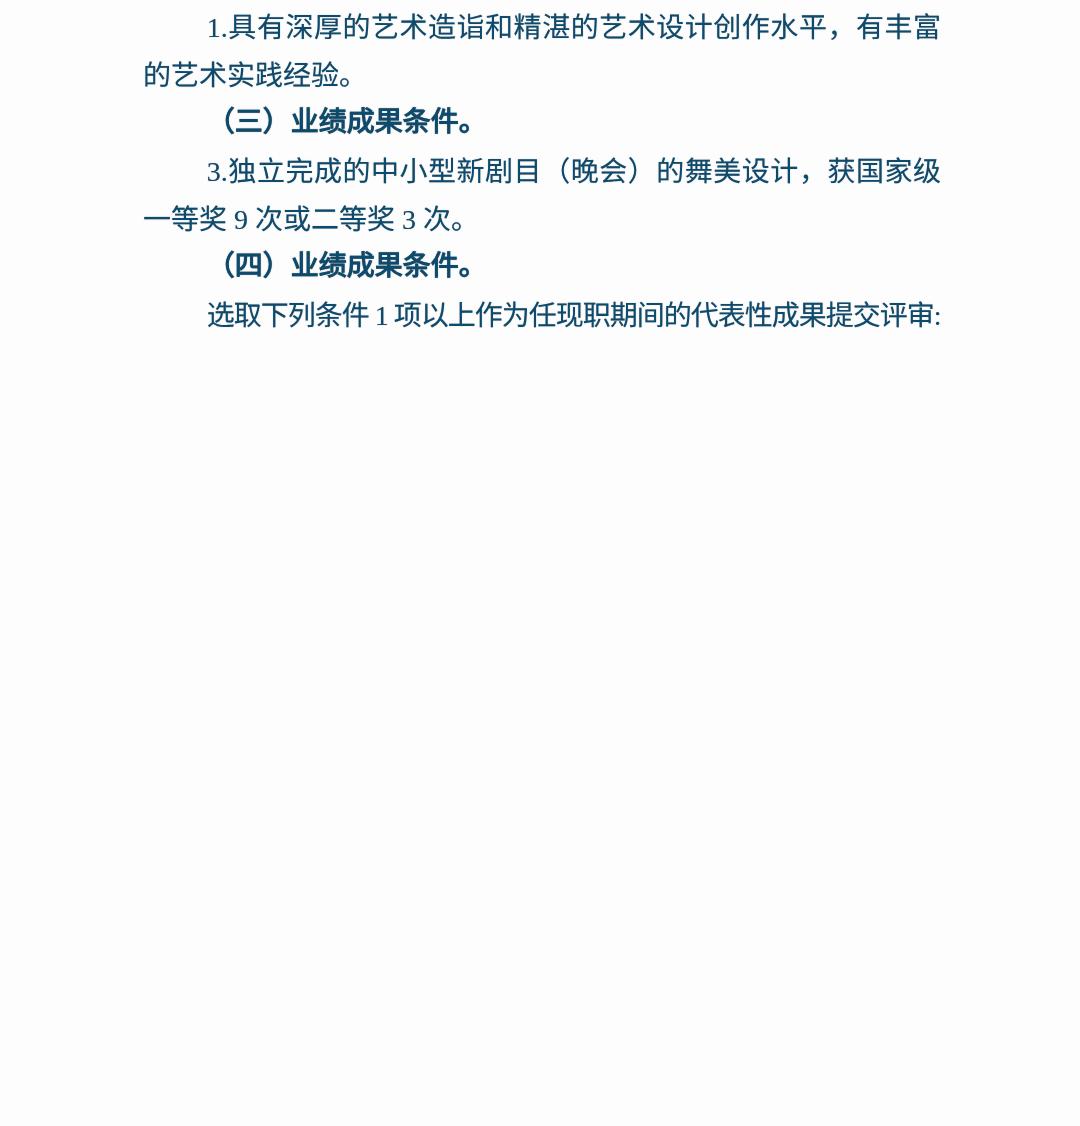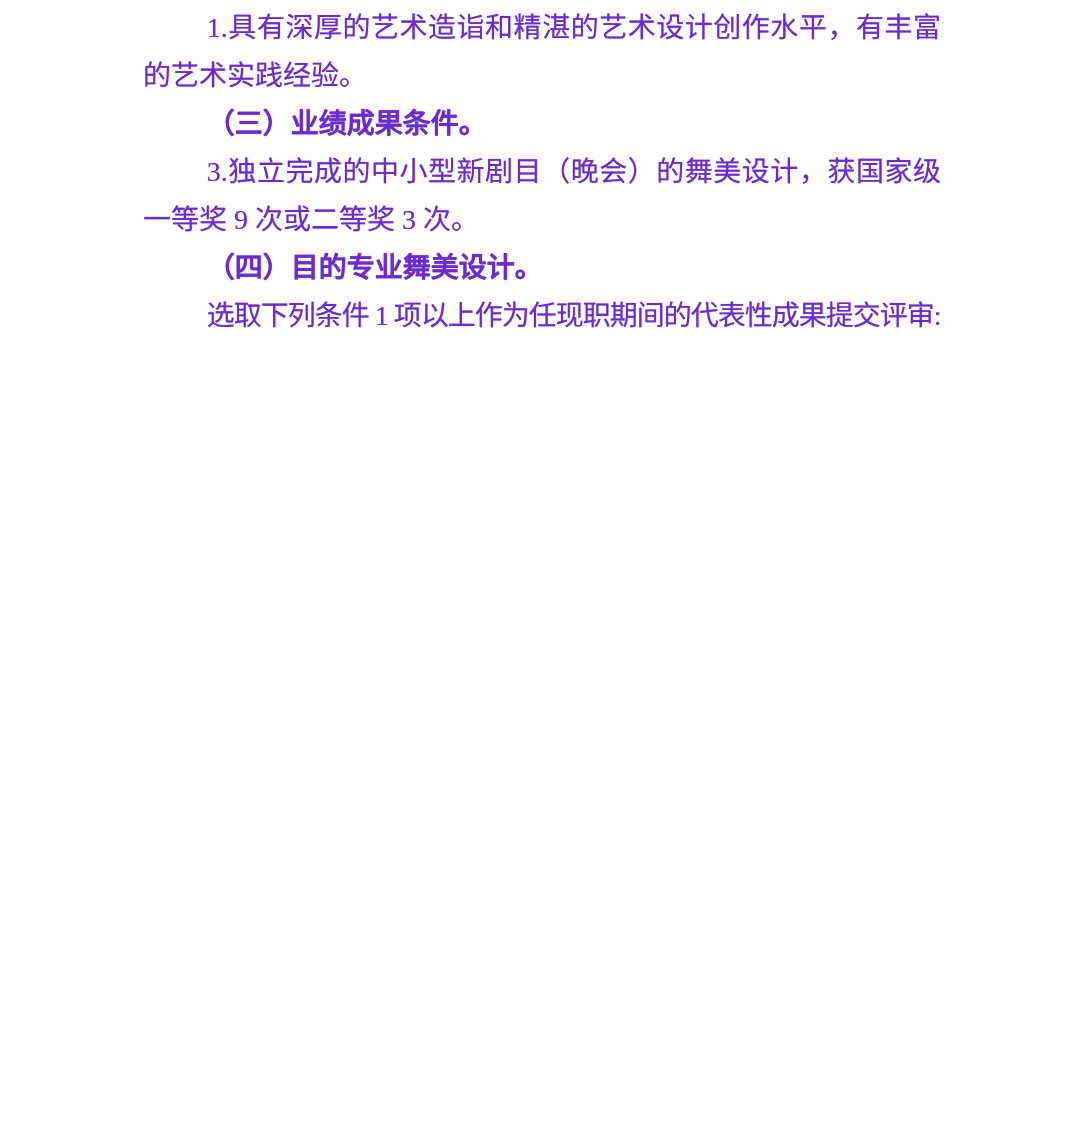--- a/index.html
+++ b/index.html
@@ -11,41 +11,42 @@
     position: relative;
     width: 1080px;
     height: 1126px;
     box-sizing: border-box;
     background: #fdfdfd;
     overflow: hidden;
     padding: 4px 139px 3px 143px;
     font-family: "Liberation Serif", "DejaVu Serif", serif;
     font-size: 28px;
     line-height: 48px;
-    color: #6d28d9;
+    color: #0c4a6e;
     
     text-shadow: 0 0 1px rgba(45,45,45,0.45);
   }
   .para {
     margin: 0;
     text-indent: 2.28em;
     text-align: justify;
     text-justify: inter-character;
     word-break: normal;
   }
   .para.heading {
     font-weight: 700;
     text-shadow: 0 0 1px rgba(20,20,20,0.6);
+    font-family: Liberation Mono, monospace;
   }
   .para.tight {
     letter-spacing: -1px;
   }
 </style>
 </head>
 <body>
 
 <div class="page">
   <p class="para">1.具有深厚的艺术造诣和精湛的艺术设计创作水平，有丰富的艺术实践经验。</p>
   <p class="para heading">（三）业绩成果条件。</p>
   <p class="para">3.独立完成的中小型新剧目（晚会）的舞美设计，获国家级一等奖 9 次或二等奖 3 次。</p>
-  <p class="para heading">（四）目的专业舞美设计。</p>
+  <p class="para heading">（四）业绩成果条件。</p>
   <p class="para tight">选取下列条件 1 项以上作为任现职期间的代表性成果提交评审:</p>
 </div>
 
 </body></html>

